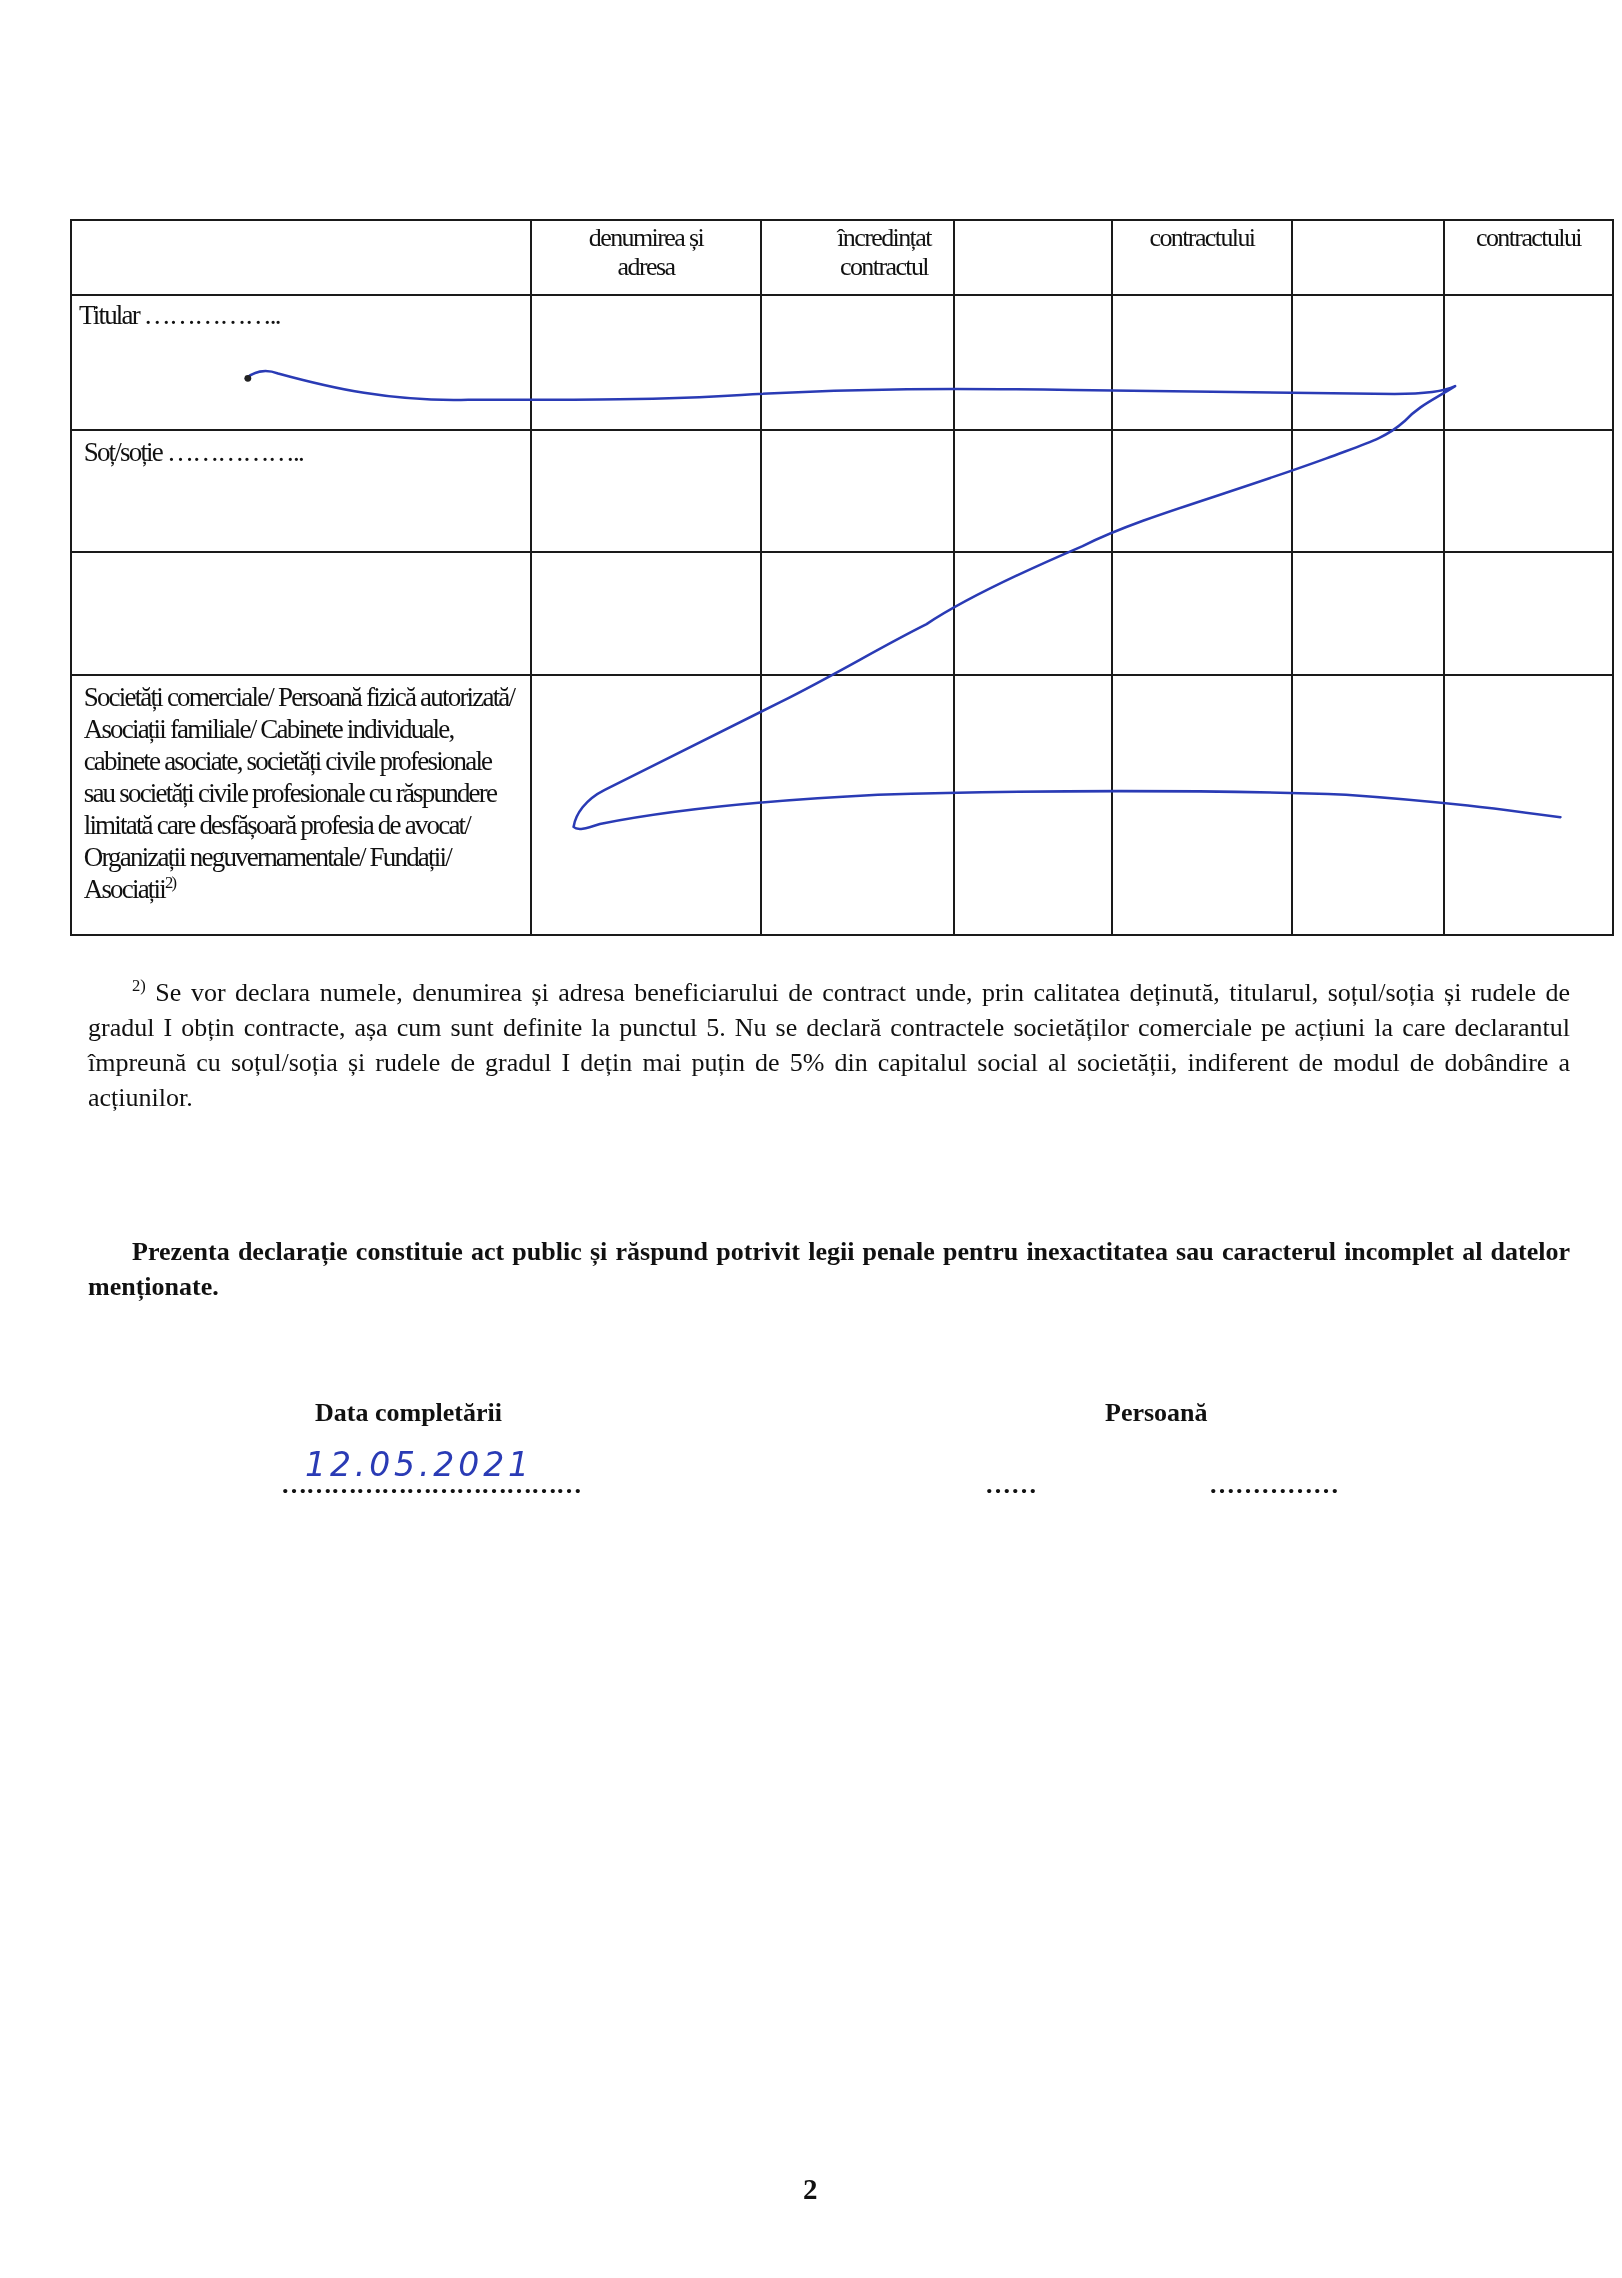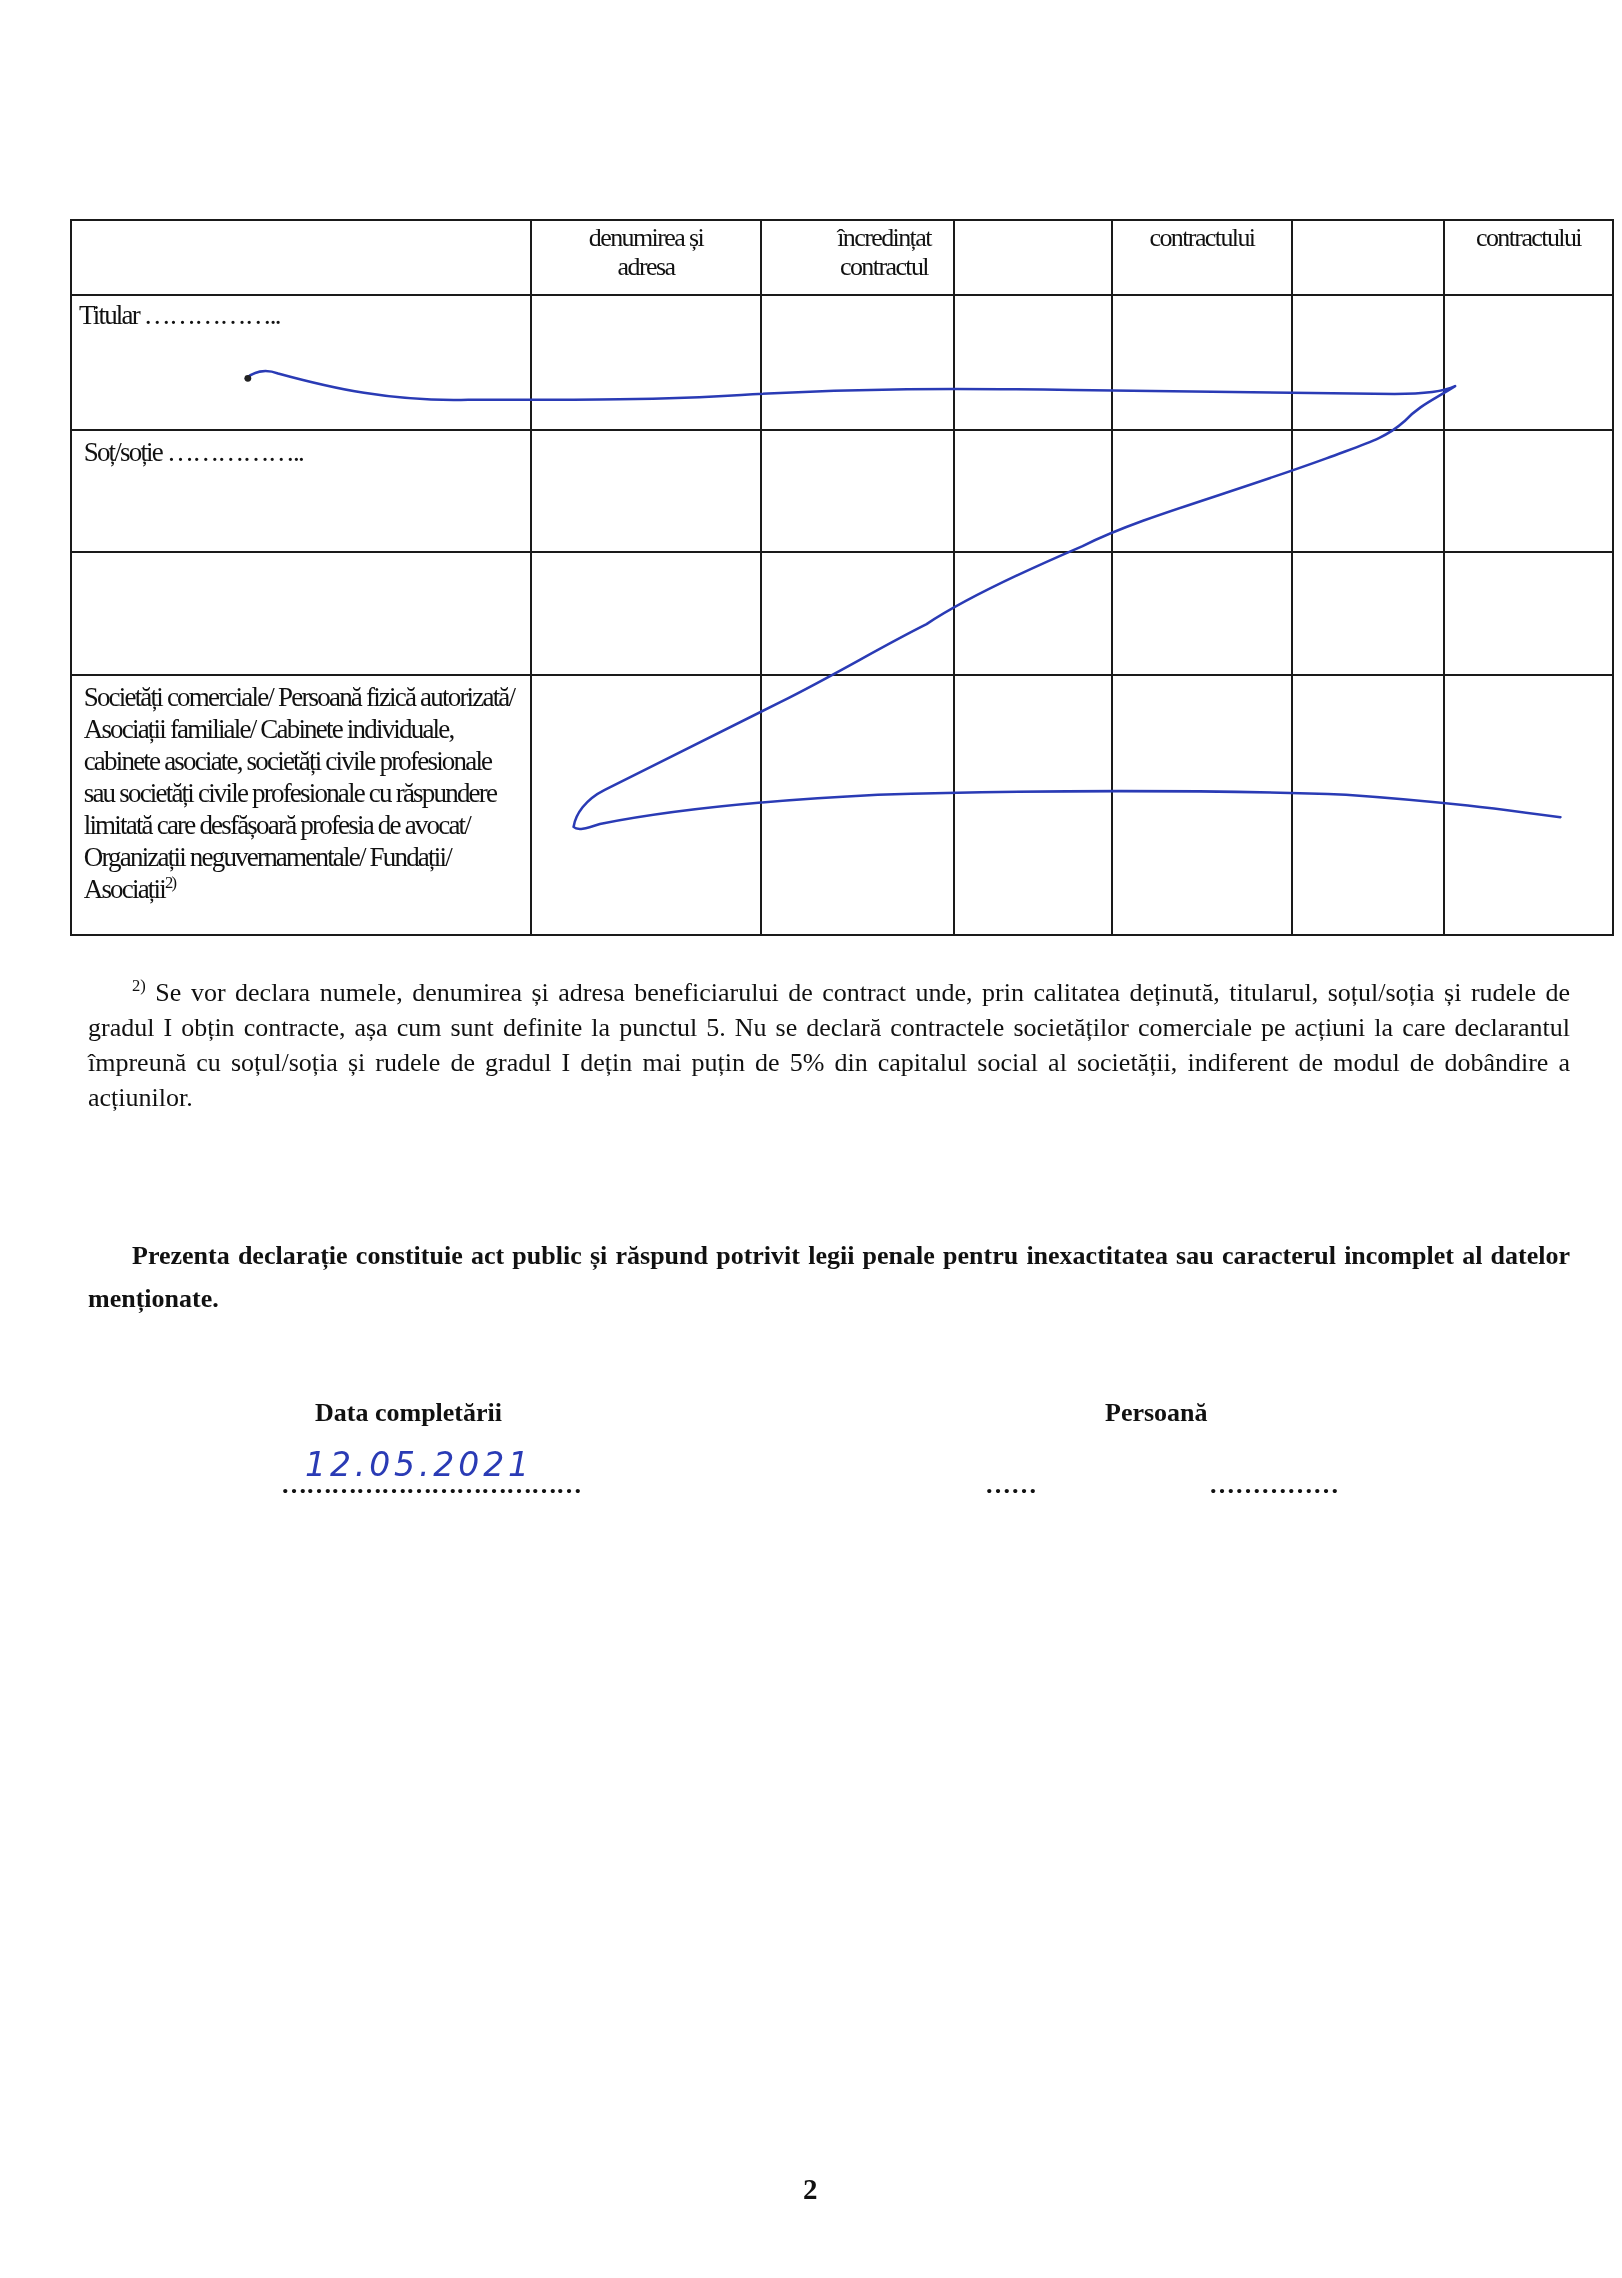--- a/index.html
+++ b/index.html
@@ -8,21 +8,21 @@
   .tbl { position: absolute; left: 54px; top: 219px; width: 1544px; height: 717px; margin-left: 16px; }
   .tbl .cell { position: absolute; box-sizing: border-box; }
   .hline { position: absolute; height: 2px; background: #1a1a1a; }
   .vline { position: absolute; width: 2px; background: #1a1a1a; }
   .hdr { font-size: 26px; letter-spacing: -1.6px; line-height: 29px; text-align: center; }
   .rowlabel { font-size: 27px; letter-spacing: -1.8px; line-height: 32px; }
   .sup { font-size: 16.6px; vertical-align: super; line-height: 0; }
   .notes { position: absolute; left: 88px; top: 975px; width: 1482px; font-size: 26px; line-height: 35px; text-align: justify; }
   .notes p { margin: 0; text-indent: 44px; }
   .notes i { font-style: italic; }
-  .decl { position: absolute; left: 88px; top: 1234px; width: 1482px; font-size: 26px; line-height: 43px; font-weight: bold; text-align: justify; text-indent: 44px; }
+  .decl { position: absolute; left: 88px; top: 1234px; width: 1482px; font-size: 26px; line-height: 35px; font-weight: bold; text-align: justify; text-indent: 44px; }
   .lbl { position: absolute; font-size: 26px; font-weight: bold; margin-top: 11px; }
   .hand { position: absolute; font-family: "DejaVu Sans", sans-serif; font-style: italic; font-size: 33px; color: #2a3bb5; letter-spacing: 3.9px; margin-left: 40px; }
   .dots { position: absolute; font-size: 26px; font-weight: bold; letter-spacing: 0px; }
   .pagenum { position: absolute; left: 803px; top: 2173px; font-size: 29px; font-weight: bold; }
   svg.ink { position: absolute; left: 0; top: 0; pointer-events: none; }
 </style>
 </head>
 <body>
 
 <div class="tbl">

